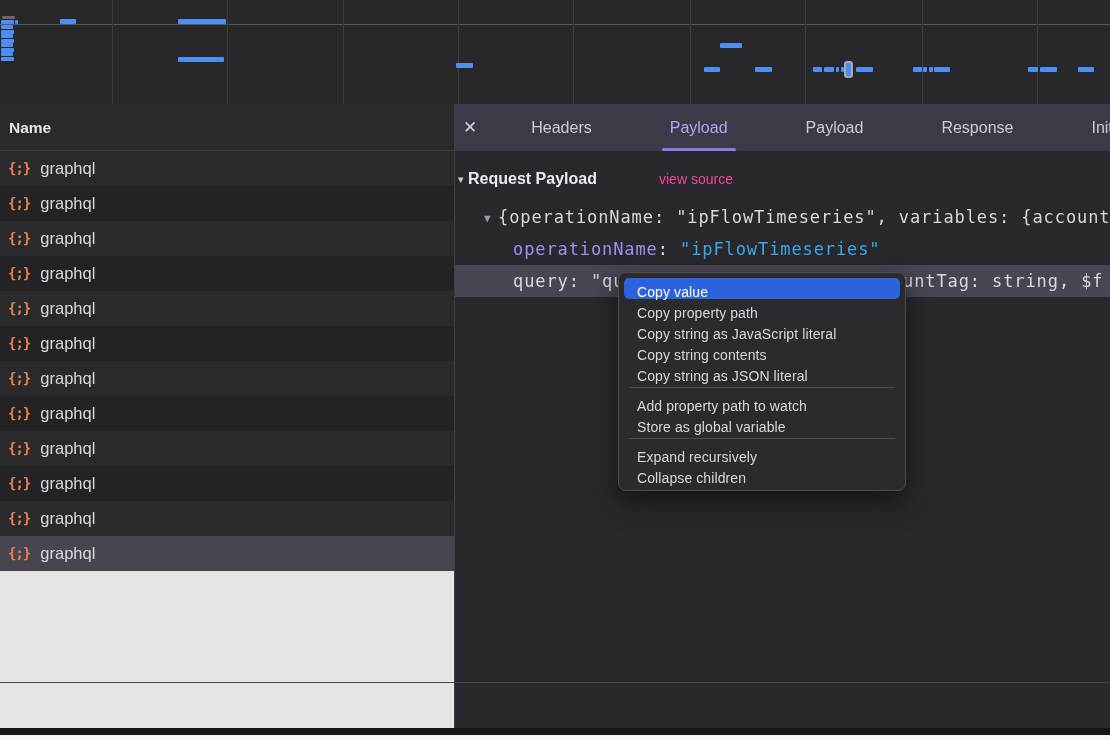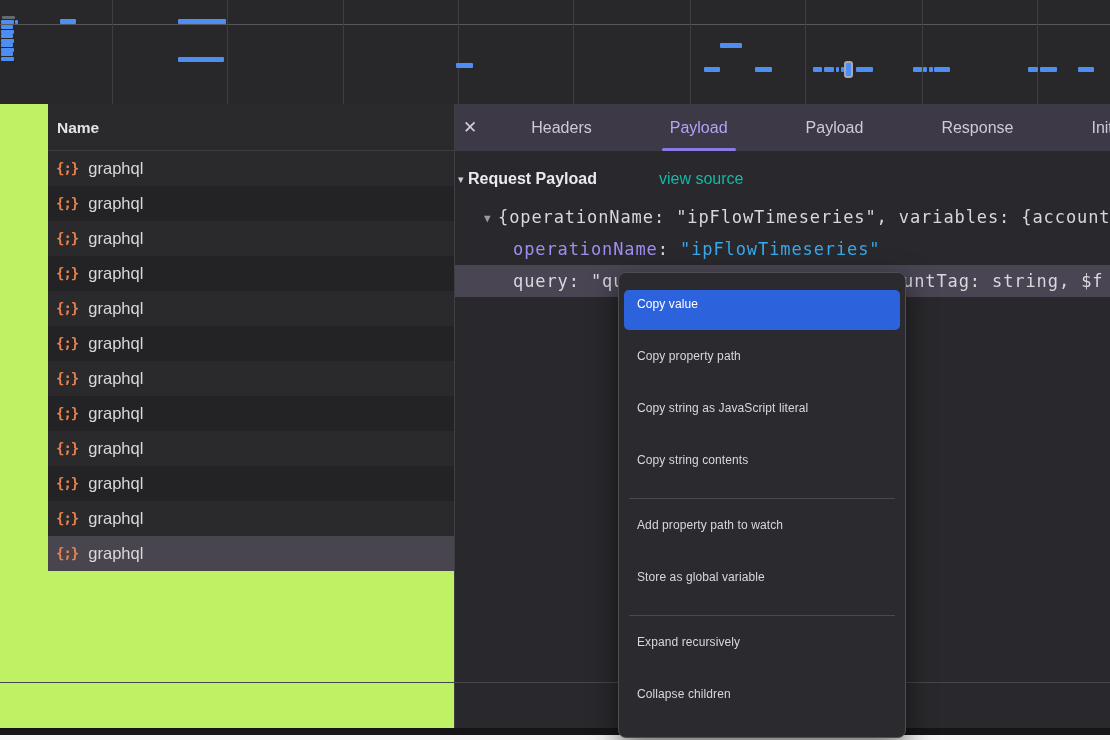--- a/index.html
+++ b/index.html
@@ -10,21 +10,21 @@
   #overview{position:absolute;left:0;top:0;width:1110px;height:104px;
             background:#28282b;border-bottom:1px solid #19191b;overflow:hidden;}
   .gridline{position:absolute;top:0;width:1px;height:104px;background:#3e3e42;}
   .ov-hline{position:absolute;left:0;width:1110px;height:1px;background:#58585c;}
   .bar{position:absolute;border-radius:1px;}
   .bar.blue{background:#4e8df2;}
   .bar.gray{background:#68686e;}
   .bar.marker{background:#4e8df2;border:2px solid #a9a7b0;border-radius:3px;box-sizing:border-box;}
 
   
-  #left-panel{position:absolute;left:0;top:104px;width:454px;height:624px;background:#bef264;padding-left:48px;}
+  #left-panel{position:absolute;left:0;top:104px;width:454px;height:624px;background:#e5e5e5;}
   #vdivider{position:absolute;left:454px;top:104px;width:1px;height:624px;background:#3f3f43;z-index:2;}
   #right-panel{position:absolute;left:455px;top:104px;width:655px;height:624px;background:#29282c;overflow:hidden;}
 
   
   #name-header{height:47px;line-height:47px;background:#2a292c;color:#e5e3e8;
                font-size:15.5px;font-weight:600;padding-left:9px;
                border-bottom:1px solid #3e3e42;box-sizing:border-box;}
   .req-row{height:35px;line-height:35px;display:flex;align-items:center;
            font-size:16.5px;color:#d9d7db;cursor:default;}
   .req-row.odd{background:#2a2a2d;}
@@ -40,39 +40,39 @@
   .tab{position:relative;height:47px;line-height:47px;font-size:16px;color:#cfc9d8;cursor:pointer;margin-left:36px;}
   .tab.active{color:#b5a3f6;}
   .tab.active::after{content:"";position:absolute;left:-8px;right:-8px;bottom:0;height:3px;
                      background:#8d78ea;border-radius:2px;}
   #more-tabs{margin-left:34px;color:#d2cdd9;font-size:21px;line-height:47px;cursor:pointer;letter-spacing:-2px;}
 
   
   #payload-head{position:relative;margin-top:14px;height:28px;line-height:28px;}
   #payload-disclosure{position:absolute;left:3px;color:#cfcdd4;font-size:11px;cursor:pointer;}
   #payload-title{position:absolute;left:13px;color:#eceaf0;font-size:16px;font-weight:bold;}
-  #view-source{position:absolute;left:204px;color:#14b8a6;font-size:16px;cursor:pointer;}
+  #view-source{position:absolute;left:204px;color:#ec4899;font-size:14px;cursor:pointer;}
 
   #payload-tree{position:relative;margin-top:8px;
                 font-family:"DejaVu Sans Mono",monospace;font-size:17px;letter-spacing:0.9px;}
   .tree-row{position:relative;height:32px;line-height:32px;white-space:nowrap;overflow:hidden;}
   .tree-row.selected{background:#4a4553;}
   .tree-arrow{display:inline-block;font-size:11px;color:#9b98a2;letter-spacing:0;
               width:14px;vertical-align:1px;cursor:pointer;}
   .seg-plain{color:#d9d7dc;}
   .seg-key{color:#a18df0;}
   .seg-string{color:#38a8ea;}
   .right-frag{position:absolute;left:448px;top:0;}
 
   
   #context-menu{position:absolute;left:618px;top:272px;width:288px;box-sizing:border-box;
                 background:#2b2a2e;border:1px solid #4e4d52;border-radius:8px;
                 box-shadow:0 10px 28px rgba(0,0,0,.55);padding:5px 0;z-index:50;}
-  .menu-item{height:40px;line-height:29.5px;padding:0 13px;margin:12px 5px;border-radius:5px;
-             color:#d9d7db;font-size:12px;letter-spacing:.1px;cursor:pointer;white-space:nowrap;}
+  .menu-item{height:21px;line-height:29.5px;padding:0 13px;margin:0 5px;border-radius:5px;
+             color:#d9d7db;font-size:14px;letter-spacing:.1px;cursor:pointer;white-space:nowrap;}
   .menu-item.highlighted{background:#2d62dd;color:#ffffff;}
   .menu-sep{height:1px;background:#4a494e;margin:4px 10px;}
 
   
   #footer-line{position:absolute;left:0;top:682px;width:1110px;height:1px;background:#47474b;z-index:3;}
   #bottom-dark{position:absolute;left:0;top:728px;width:1110px;height:7px;background:#151517;z-index:4;}
   #bottom-white{position:absolute;left:0;top:735px;width:1110px;height:5px;background:#f5f5f6;z-index:4;}
 </style>
 </head>
 <body>
@@ -203,20 +203,21 @@
         <div class="tree-row" style="padding-left: 58px;"><span class="seg-key">operationName</span><span class="seg-plain">: </span><span class="seg-string">"ipFlowTimeseries"</span></div>
         <div class="tree-row selected" style="padding-left: 58px;"><span class="seg-plain">query: "qu</span><span class="right-frag seg-plain">untTag: string, $f</span></div>
       </div>
   </div>
 
   <div id="context-menu">
       <div class="menu-item highlighted">Copy value</div>
       <div class="menu-item">Copy property path</div>
       <div class="menu-item">Copy string as JavaScript literal</div>
       <div class="menu-item">Copy string contents</div>
+      <div class="menu-item">Copy string as JSON literal</div>
       <div class="menu-sep"></div>
       <div class="menu-item">Add property path to watch</div>
       <div class="menu-item">Store as global variable</div>
       <div class="menu-sep"></div>
       <div class="menu-item">Expand recursively</div>
       <div class="menu-item">Collapse children</div>
     </div>
 
   <div id="footer-line"></div>
   <div id="bottom-dark"></div>

